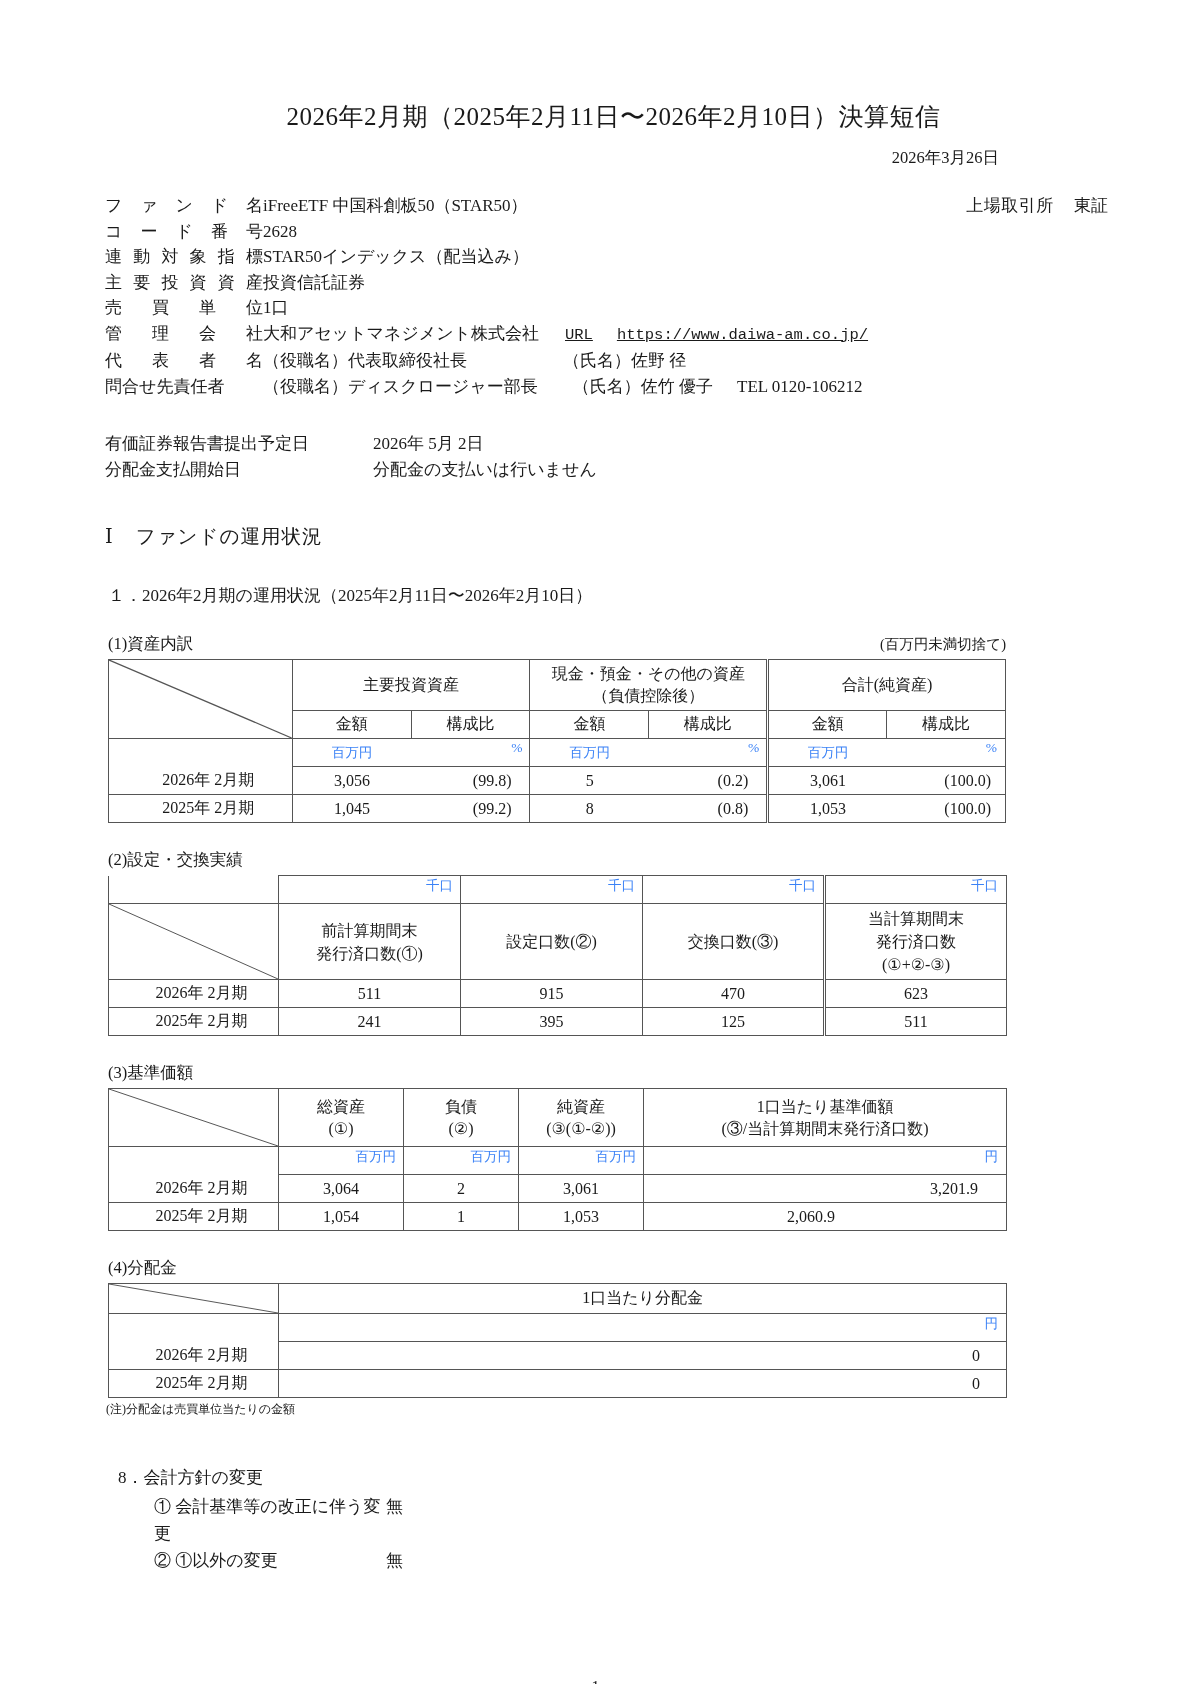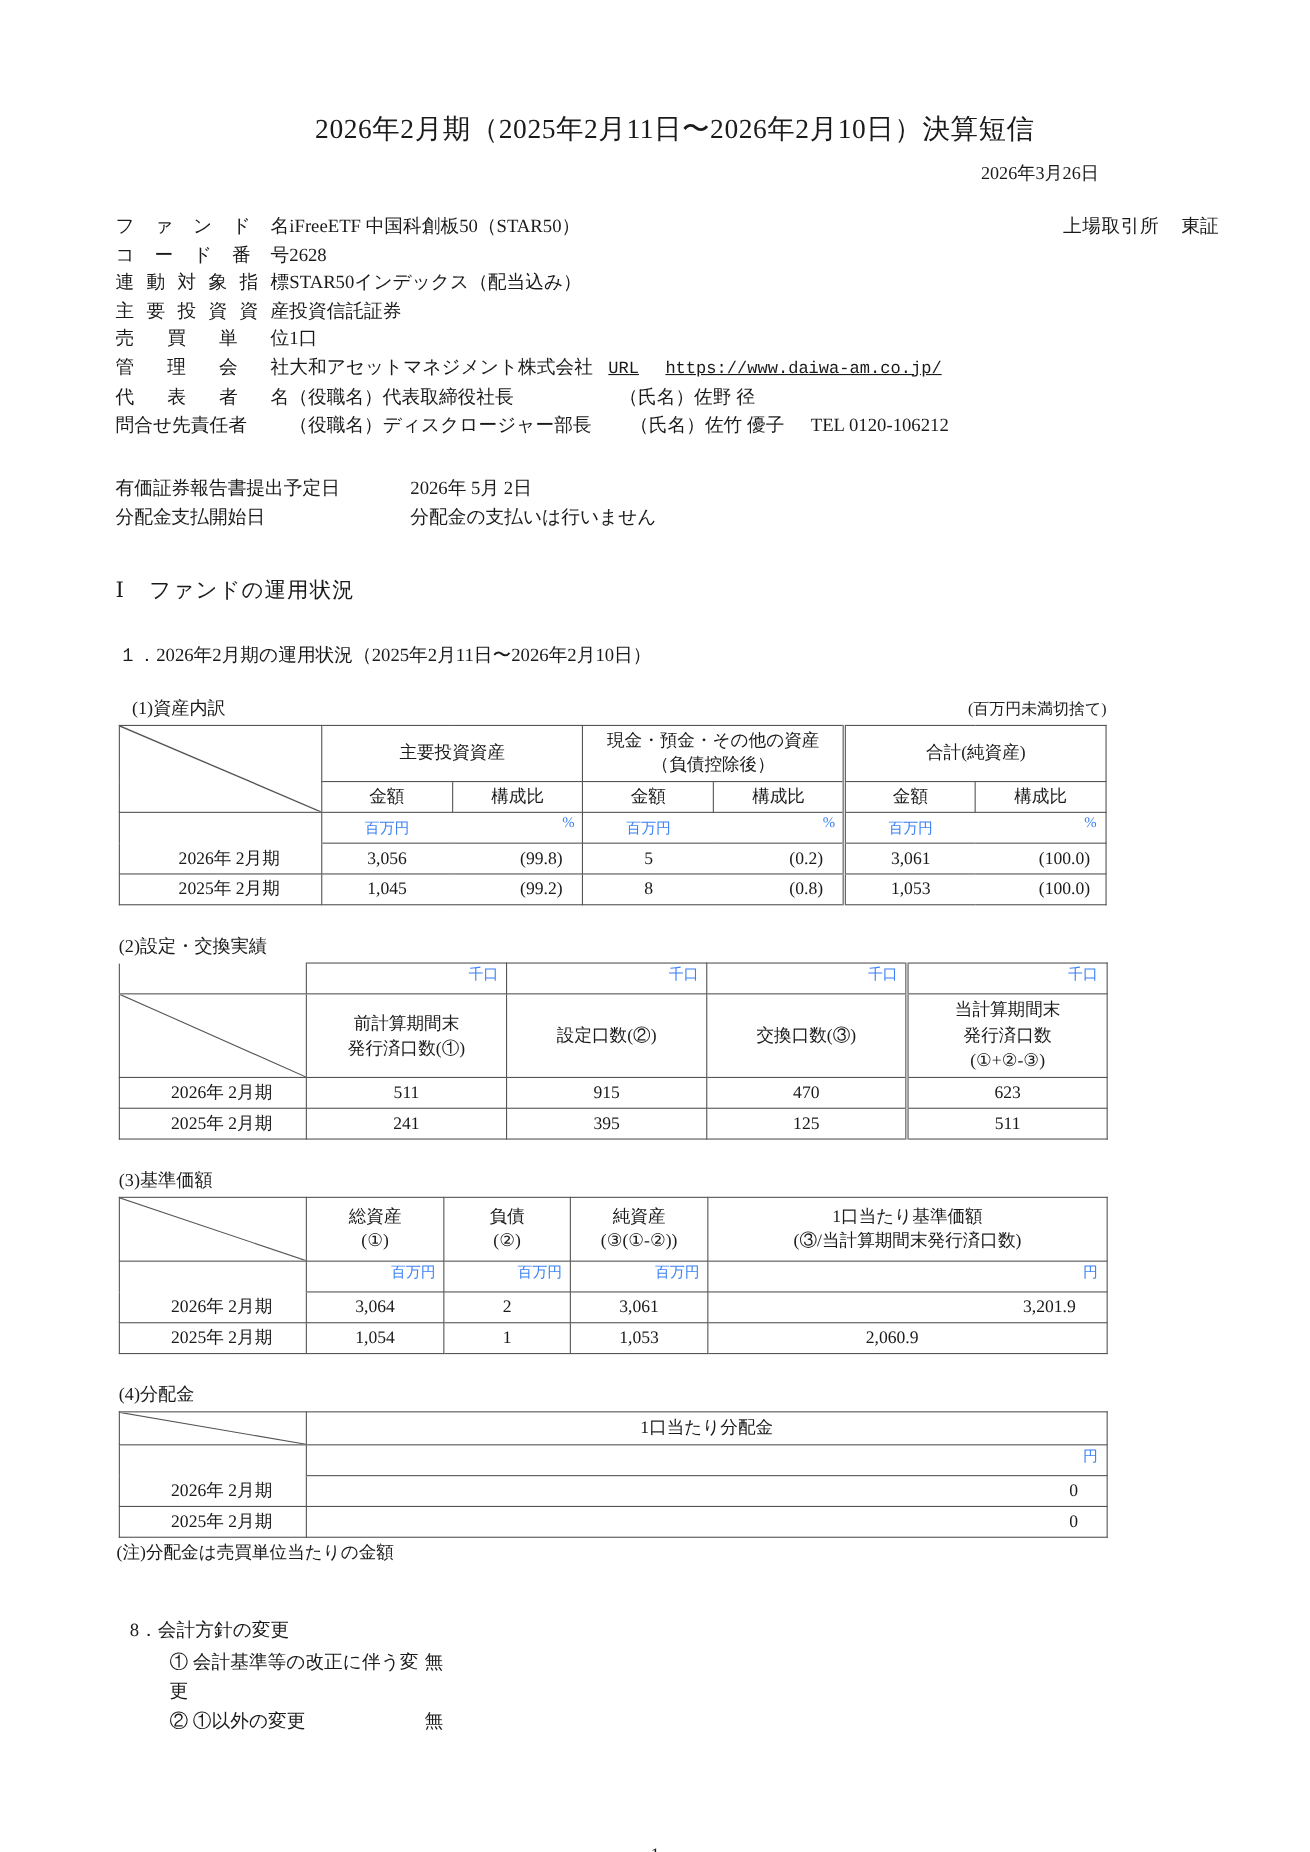--- a/index.html
+++ b/index.html
@@ -51,21 +51,21 @@
   .h2row { display:flex; }
   .h2label { width:268px; flex:none; }
 
   
   .sec-1 { margin:40px 0 0 105px; font-size:19.5px; letter-spacing:1px; }
   .sec-1 .rn { margin-right:22px; }
   .sub-1 { margin:34px 0 0 108px; font-size:17px; }
   .tbl-cap { margin:26px 0 4px 108px; font-size:16.5px; }
   .unit-note { font-size:14.5px; }
   .cap-row { display:flex; align-items:baseline; width:898px; }
-  .cap-row .cap { flex:none;margin-left:12px; }
+  .cap-row .cap { flex:none; }
   .cap-row .note { margin-left:auto; }
 
   
   table.ft {
     border-collapse:collapse;
     margin-left:108px;
     width:898px;
     font-size:16px;
     table-layout:fixed;
   }
@@ -80,21 +80,21 @@
   .thick-l { border-left:3px double #555 !important; }
   .corner { position:relative; }
   .corner svg { position:absolute; inset:0; width:100%; height:100%; }
   .unitcell { font-size:13.5px; color:#3b82f6; height:22px; position:relative; }
   .u-right { position:absolute; right:7px; top:1px; }
   .u-farright { position:absolute; right:8px; top:1px; }
   .rowlabel { text-align:left; padding-left:16px !important; white-space:nowrap; }
   .hd2line { line-height:22px; padding:3px 0 !important; }
   .hd3line { line-height:23px; padding:3px 0 !important; }
 
-  .note-row { margin:3px 0 0 106px; font-size:16px; }
+  .note-row { margin:3px 0 0 106px; font-size:12px; }
 
   .sec-2 { margin:48px 0 0 118px; font-size:17px; }
   .sec-2 .l1 { margin-bottom:4px; }
   .sub-items { margin-left:36px; }
   .sub-items .r { display:flex; font-size:17px; line-height:27px; }
   .sub-items .r .t { width:232px; flex:none; }
 
   .pagenum { position:absolute; bottom:88px; left:0; width:1191px; text-align:center; font-size:16px; }
 </style>
 </head>
@@ -169,21 +169,21 @@
     </div>
 
     <div class="hrow">
       <span class="hlabel j2">
           <span>管</span>
           <span>理</span>
           <span>会</span>
           <span>社</span>
         </span>
       <span class="hval">大和アセットマネジメント株式会社</span>
-      <span class="hval underline mono" style="margin-left:14px;">URL</span>
+      <span class="hval underline mono" style="margin-left:26px;">URL</span>
       <span class="hval underline mono" style="margin-left:24px;">https://www.daiwa-am.co.jp/</span>
     </div>
 
     <div class="hrow">
       <span class="hlabel j2">
           <span>代</span>
           <span>表</span>
           <span>者</span>
           <span>名</span>
         </span>

